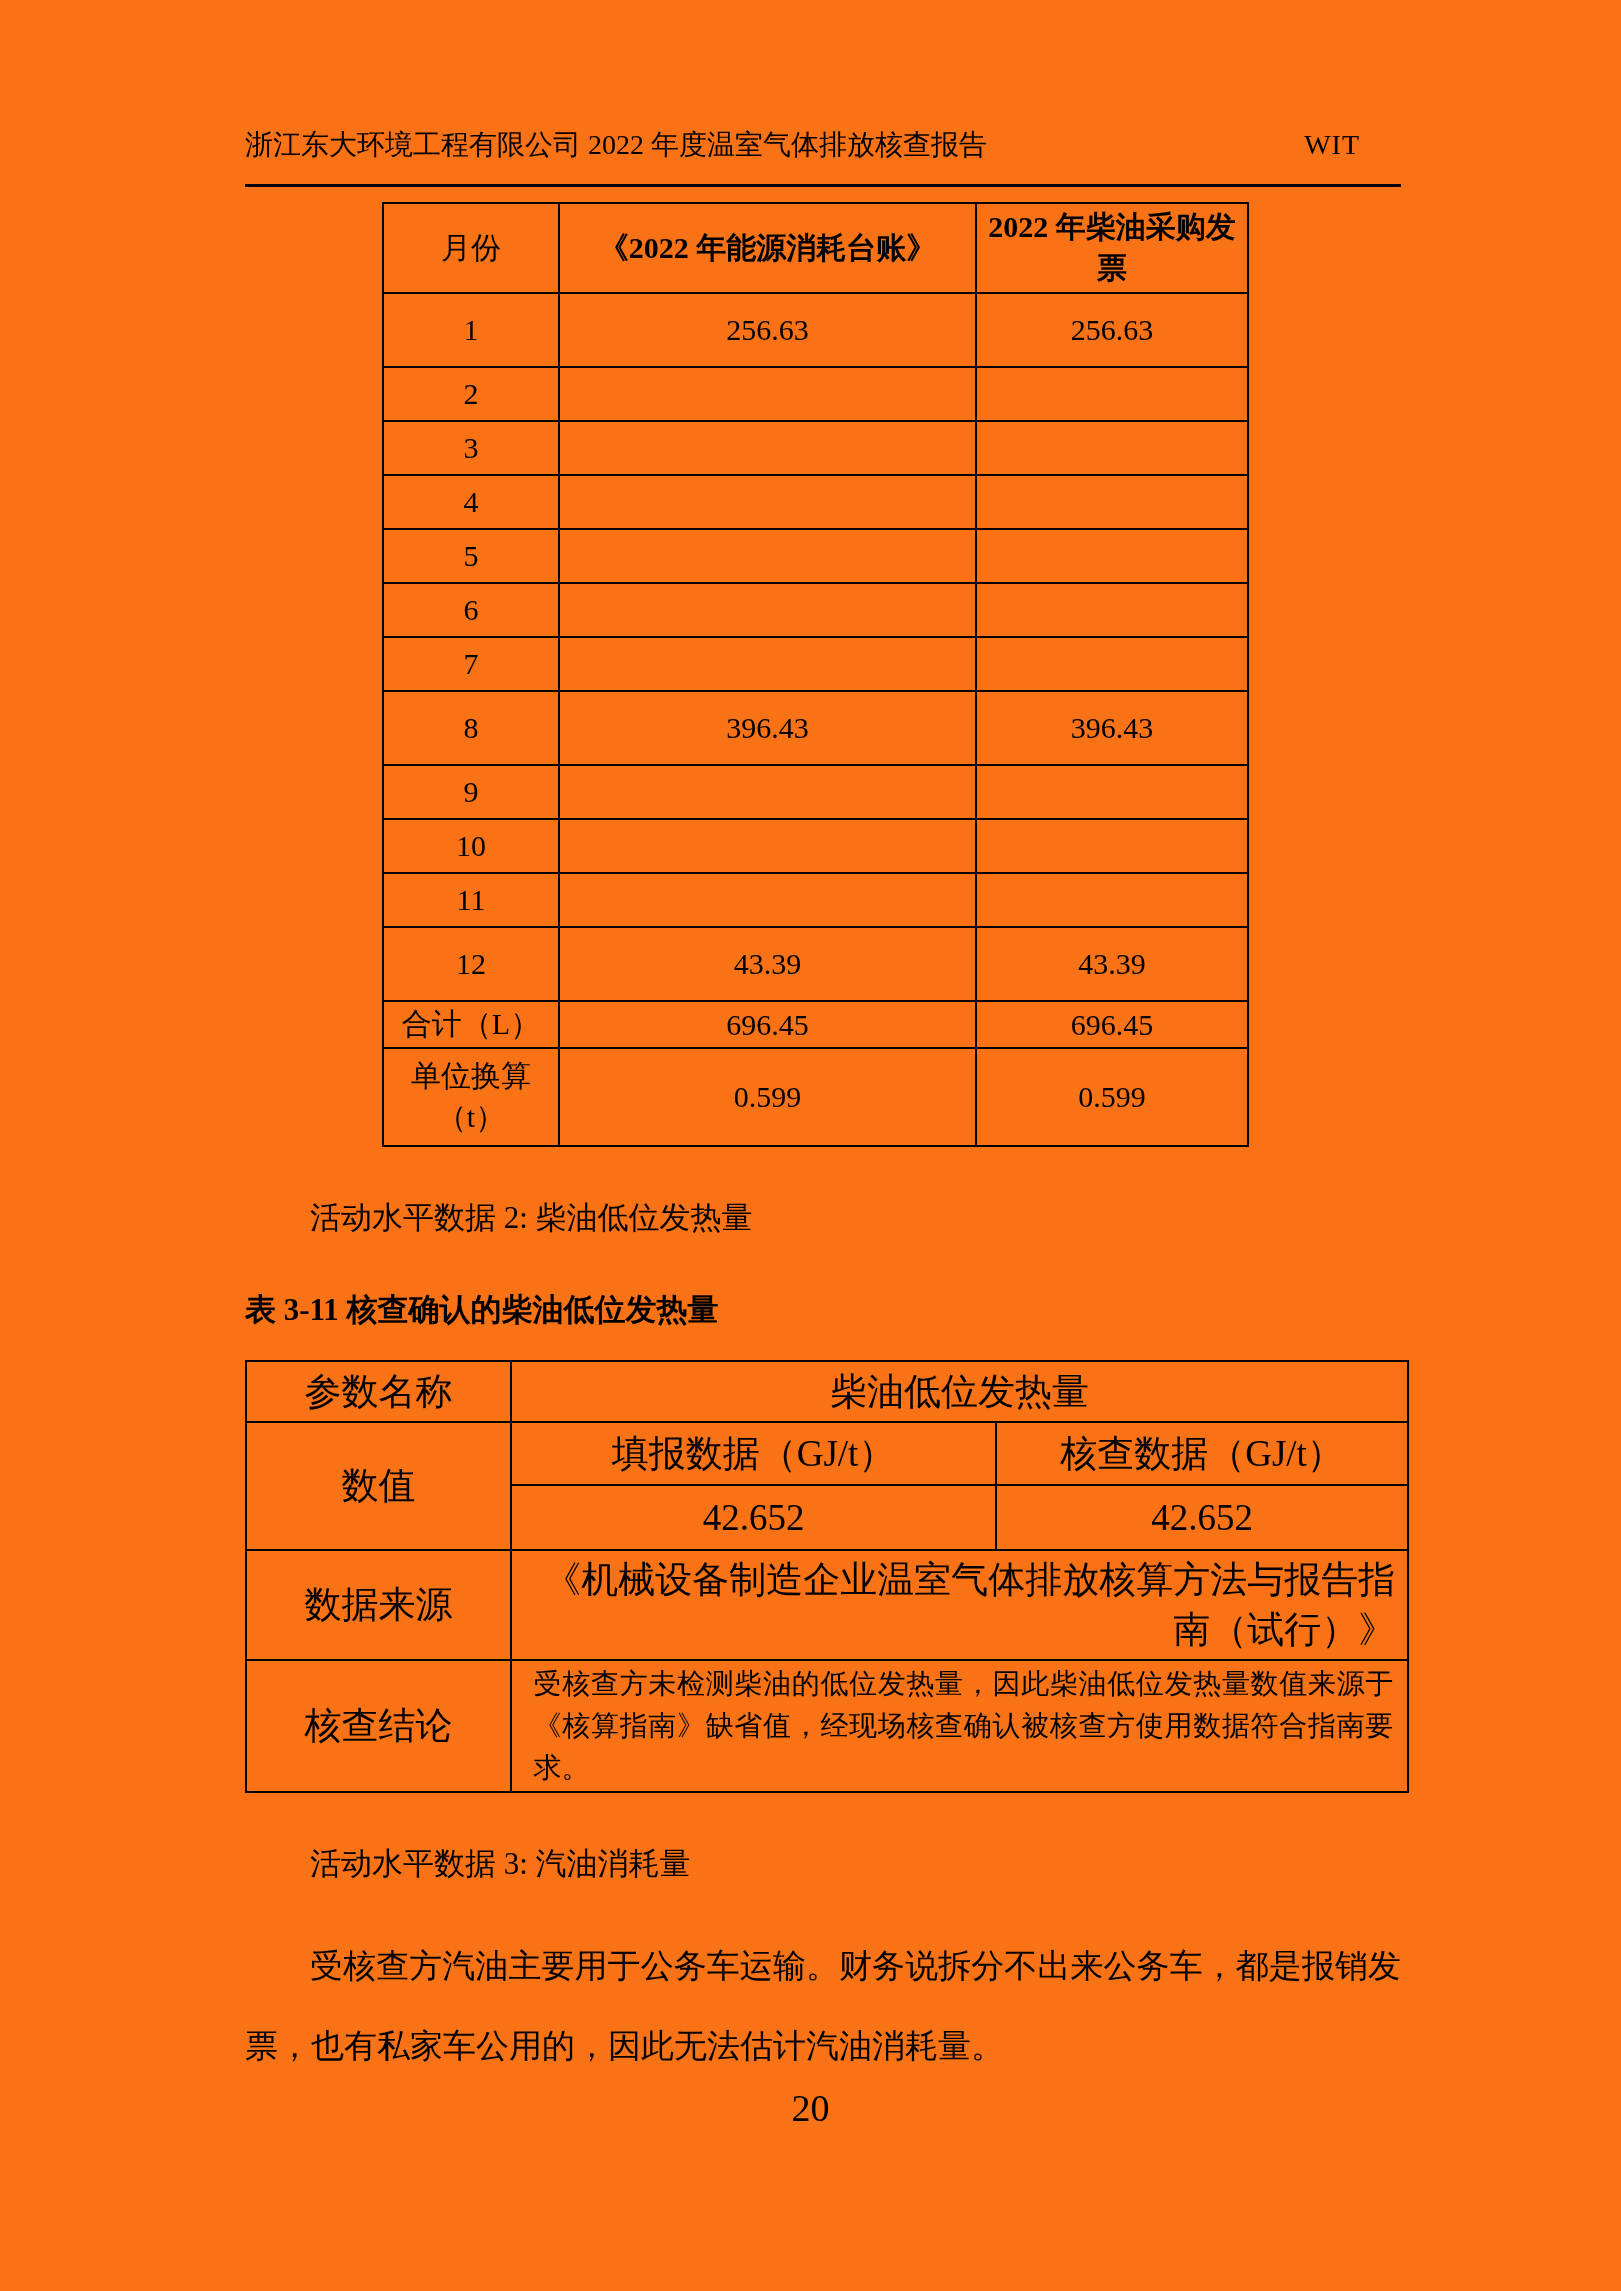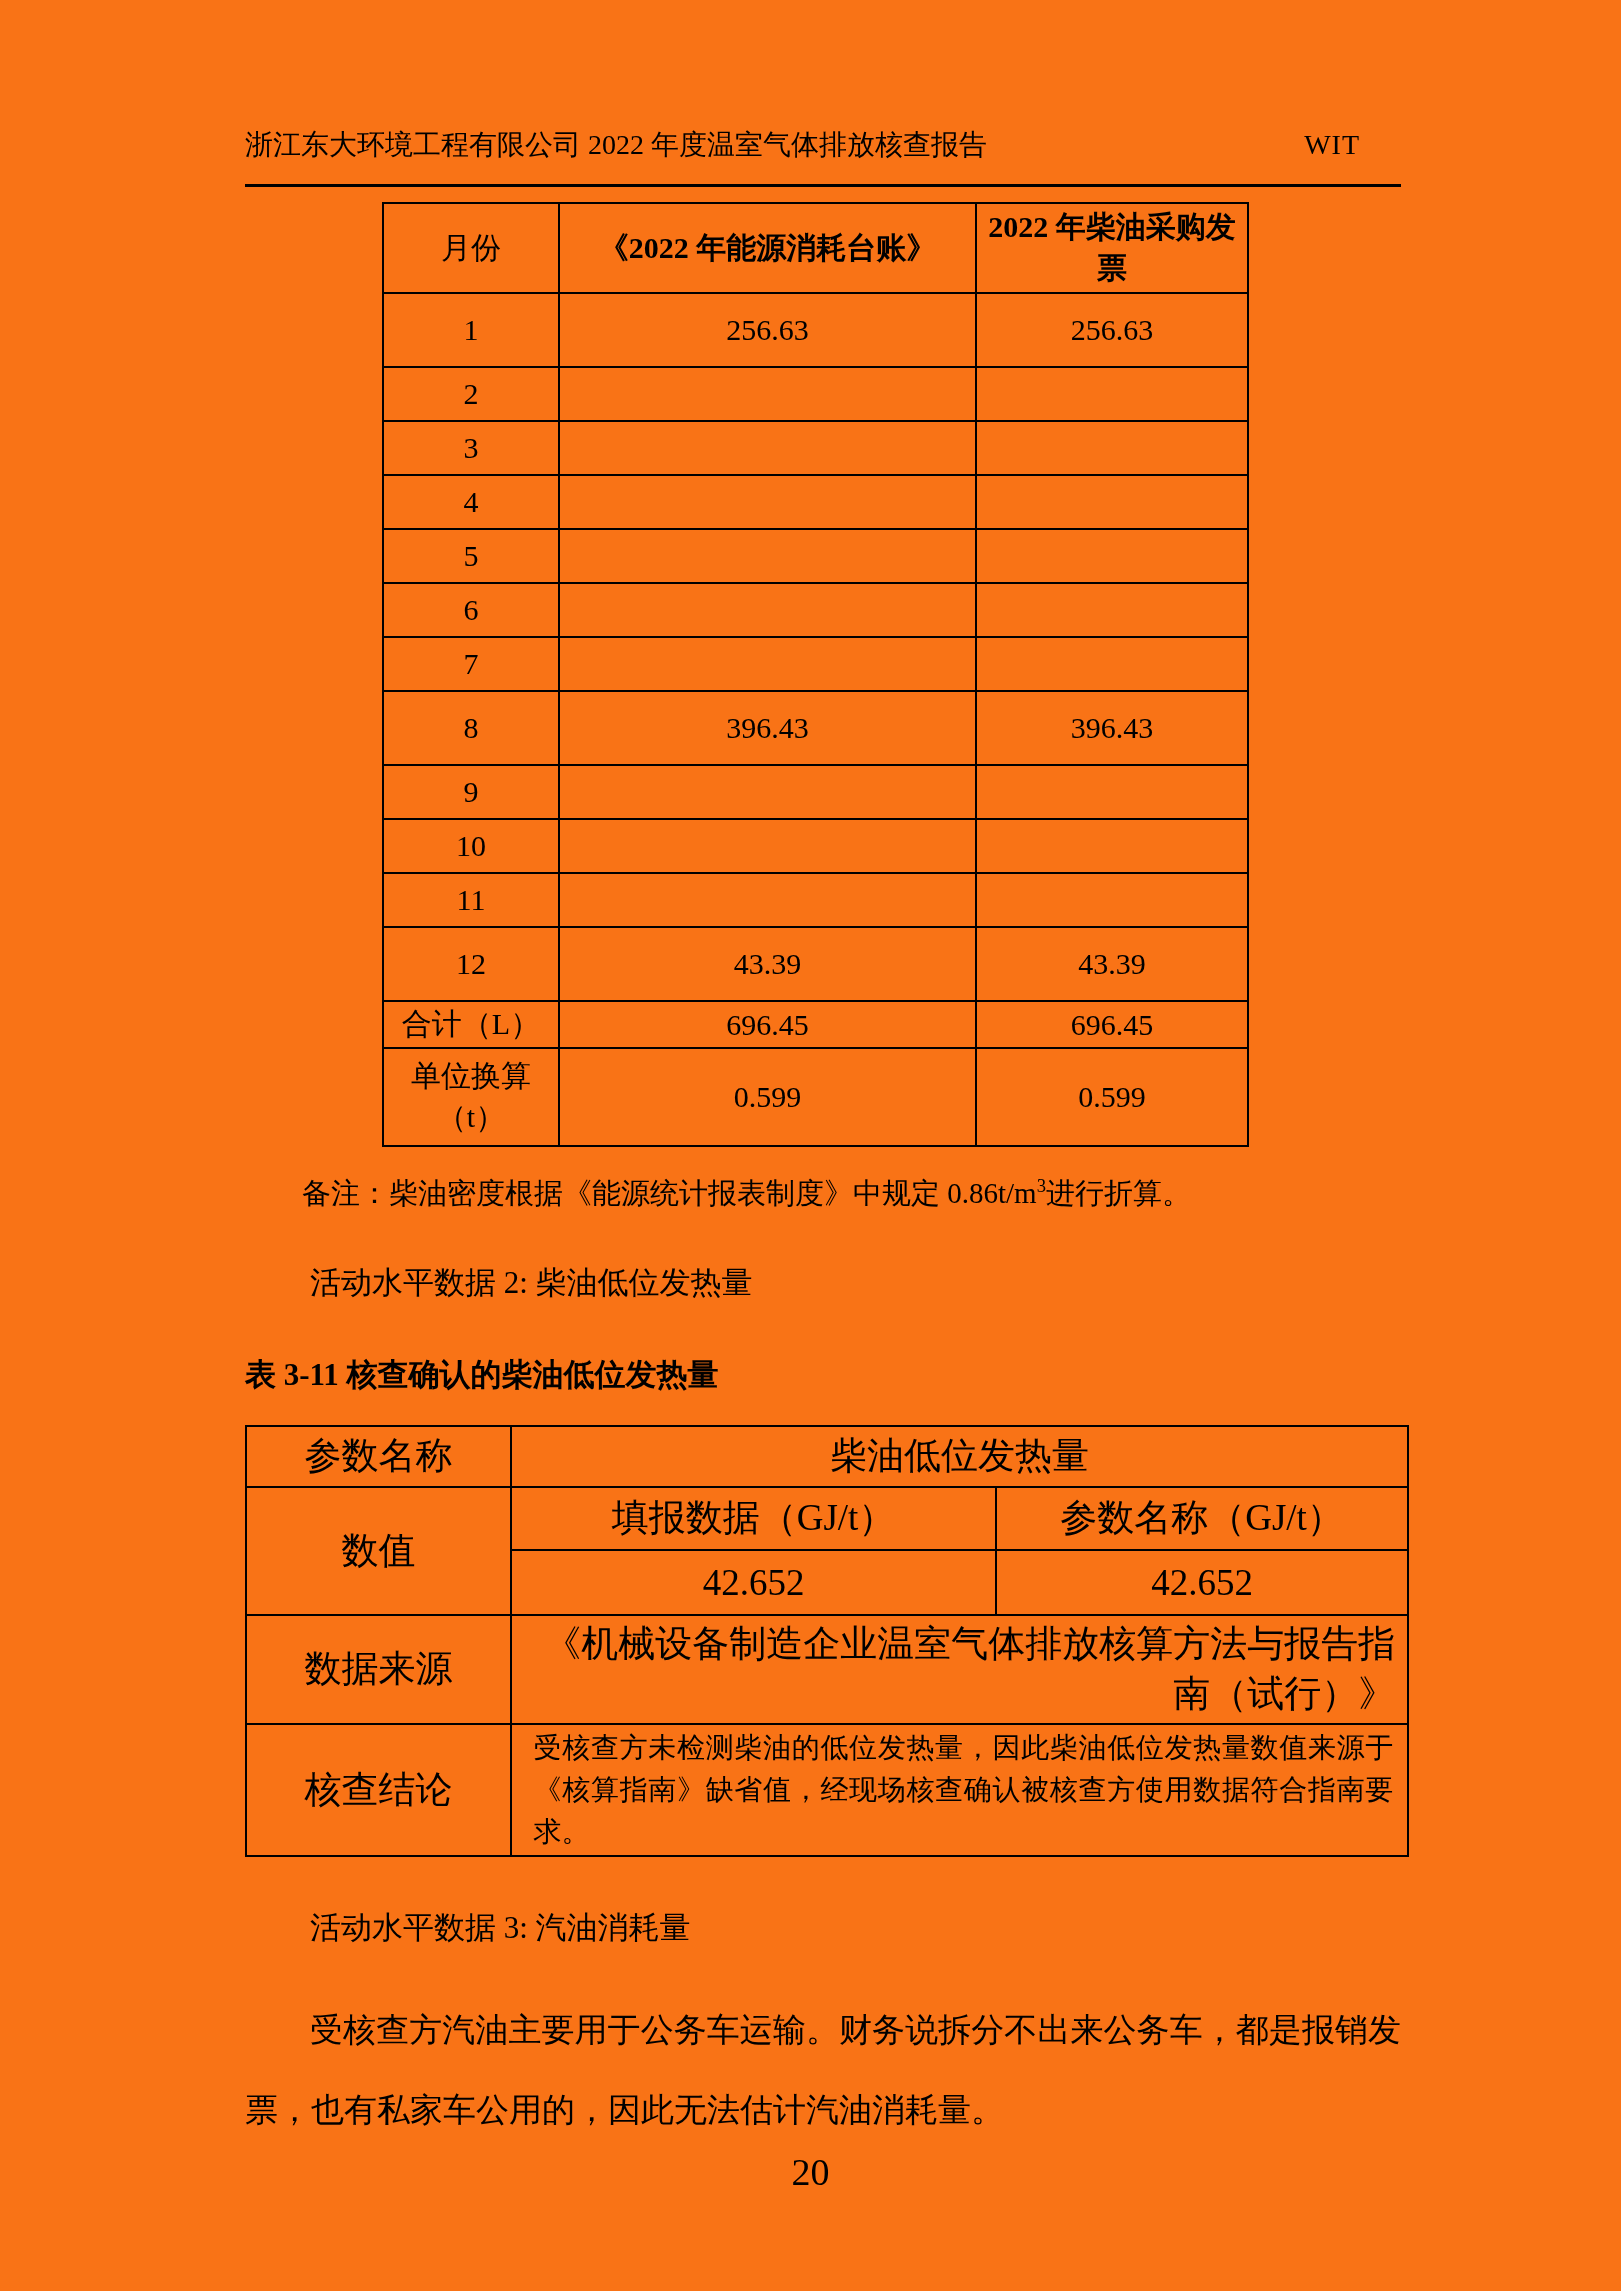--- a/index.html
+++ b/index.html
@@ -170,41 +170,40 @@
     </tr>
     <tr class="rh-unit">
       <td class="pre">单位换算
 （t）</td>
       <td>0.599</td>
       <td>0.599</td>
     </tr>
   </tbody>
     </table>
 
-  <p class="note"><span>备注：柴油密度根据《能源统计报表制度》中规定 0.86t/m</span><sup>3</sup><span>进行折算。</span></p>
 
   <div class="h-section">活动水平数据 2: 柴油低位发热量</div>
 
   <div class="table-title">表 3-11 核查确认的柴油低位发热量</div>
 
   <table class="t2">
     <colgroup>
         <col style="width:265px">
         <col style="width:485px">
         <col style="width:412px">
       </colgroup>
     <tbody>
         <tr class="r1">
       <td>参数名称</td>
       <td colspan="2">柴油低位发热量</td>
     </tr>
     <tr class="r2">
       <td rowspan="2">数值</td>
       <td>填报数据（GJ/t）</td>
-      <td>参数名称（GJ/t）</td>
+      <td>核查数据（GJ/t）</td>
     </tr>
     <tr class="r3">
       <td>42.652</td>
       <td>42.652</td>
     </tr>
     <tr class="r4">
       <td>数据来源</td>
       <td colspan="2" class="cell-left">《机械设备制造企业温室气体排放核算方法与报告指南（试行）》</td>
     </tr>
     <tr class="r5">

